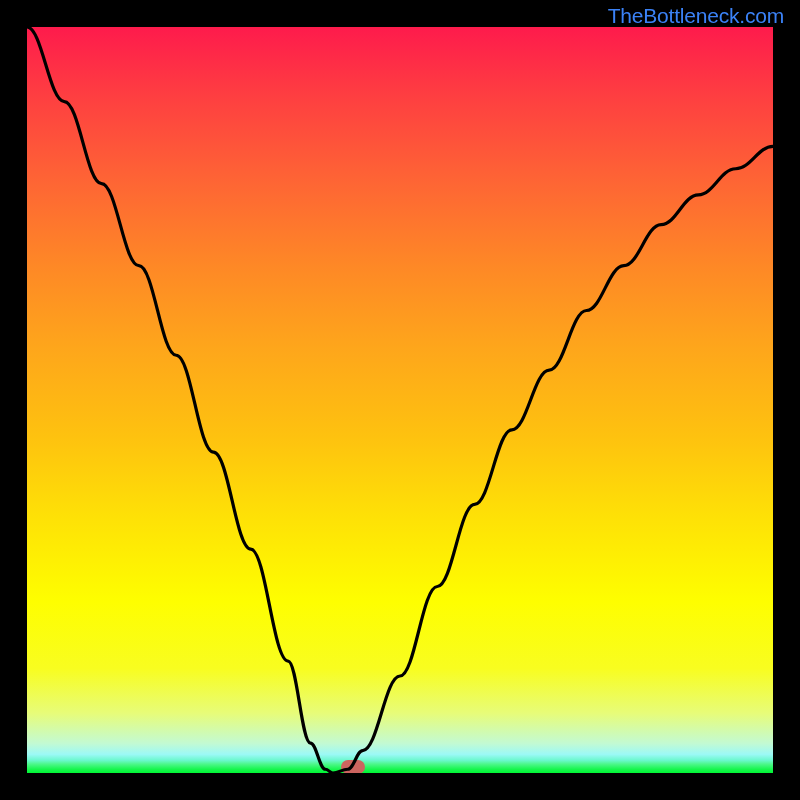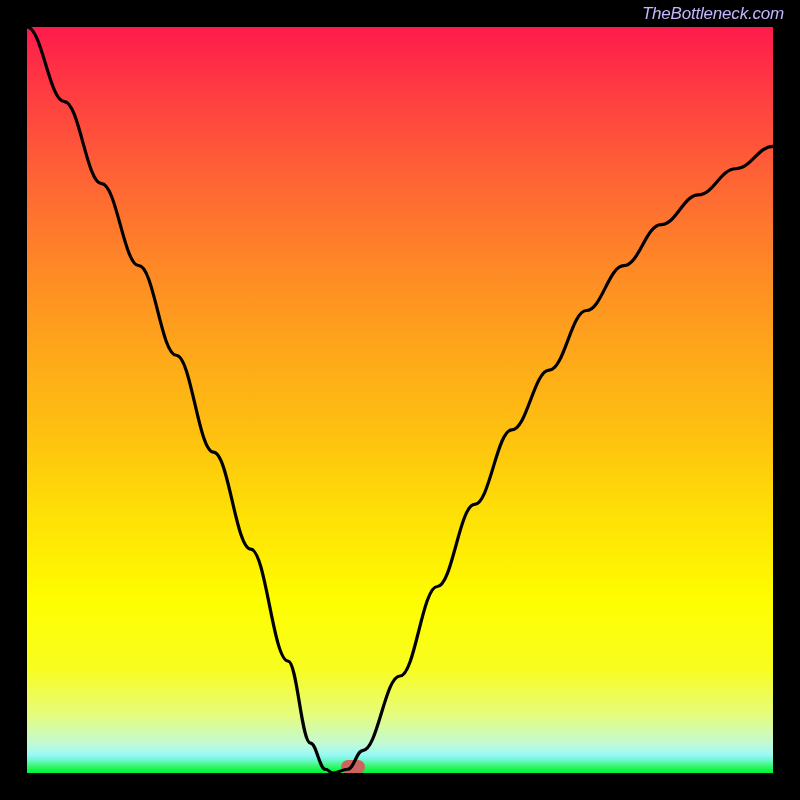--- a/index.html
+++ b/index.html
@@ -62,26 +62,25 @@
     height: 14px;
     border-radius: 7px;
     background: #cb645f;
     z-index: 4;
     transform: translate(-50%, -50%);
   }
   .watermark {
     position: absolute;
     top: 4px;
     right: 16px;
-    color: #c4b5fd;
-    font-size: 17px;
+    color: #3b82f6;
+    font-size: 21px;
     font-weight: 500;
     z-index: 20;
     letter-spacing: -0.2px;
-    font-style: italic;
   }
 </style>
 </head>
 <body>
 
 <div class="plot-area"></div>
 
 <svg class="curve" viewBox="0 0 746 746" preserveAspectRatio="none">
   <path id="curve-path" d="M 0 0 C 14.920000000000002 0 22.380000000000003 74.60000000000002 37.300000000000004 74.60000000000002 C 52.220000000000006 74.60000000000002 59.68000000000001 156.65999999999997 74.60000000000001 156.65999999999997 C 89.52000000000001 156.65999999999997 96.97999999999999 238.71999999999997 111.89999999999999 238.71999999999997 C 126.82000000000001 238.71999999999997 134.28 328.23999999999995 149.20000000000002 328.23999999999995 C 164.12 328.23999999999995 171.58 425.22 186.5 425.22 C 201.42 425.22 208.88 522.2 223.79999999999998 522.2 C 238.71999999999997 522.2 246.17999999999998 634.1 261.09999999999997 634.1 C 270.05199999999996 634.1 274.528 716.16 283.48 716.16 C 289.44800000000004 716.16 292.432 742.27 298.40000000000003 742.27 C 301.384 742.27 302.876 746 305.85999999999996 746 C 311.828 746 314.81199999999995 742.27 320.78 742.27 C 326.748 742.27 329.73199999999997 723.62 335.7 723.62 C 350.62 723.62 358.08 649.02 373 649.02 C 387.92 649.02 395.38 559.5 410.3 559.5 C 425.21999999999997 559.5 432.68 477.44 447.59999999999997 477.44 C 462.52 477.44 469.98 402.84 484.90000000000003 402.84 C 499.82 402.84 507.28 343.15999999999997 522.1999999999999 343.15999999999997 C 537.12 343.15999999999997 544.5799999999999 283.48 559.5 283.48 C 574.4200000000001 283.48 581.88 238.71999999999997 596.8000000000001 238.71999999999997 C 611.72 238.71999999999997 619.1800000000001 197.69000000000005 634.1 197.69000000000005 C 649.02 197.69000000000005 656.48 167.85000000000002 671.4 167.85000000000002 C 686.3199999999999 167.85000000000002 693.78 141.74 708.6999999999999 141.74 C 723.62 141.74 731.0799999999999 119.36000000000001 746 119.36000000000001 " fill="none" stroke="#000" stroke-width="3.2" stroke-linecap="round"></path>
 </svg>

